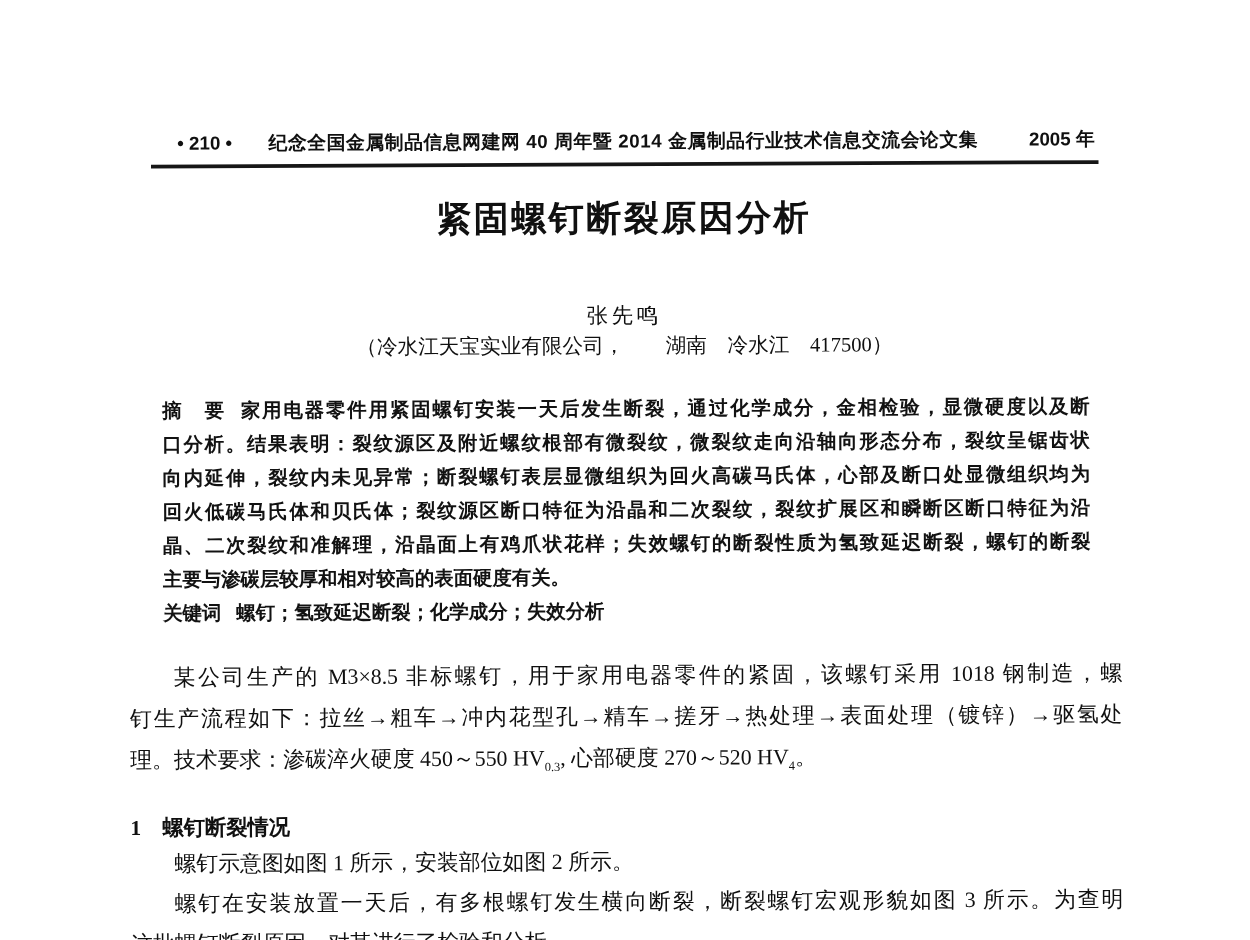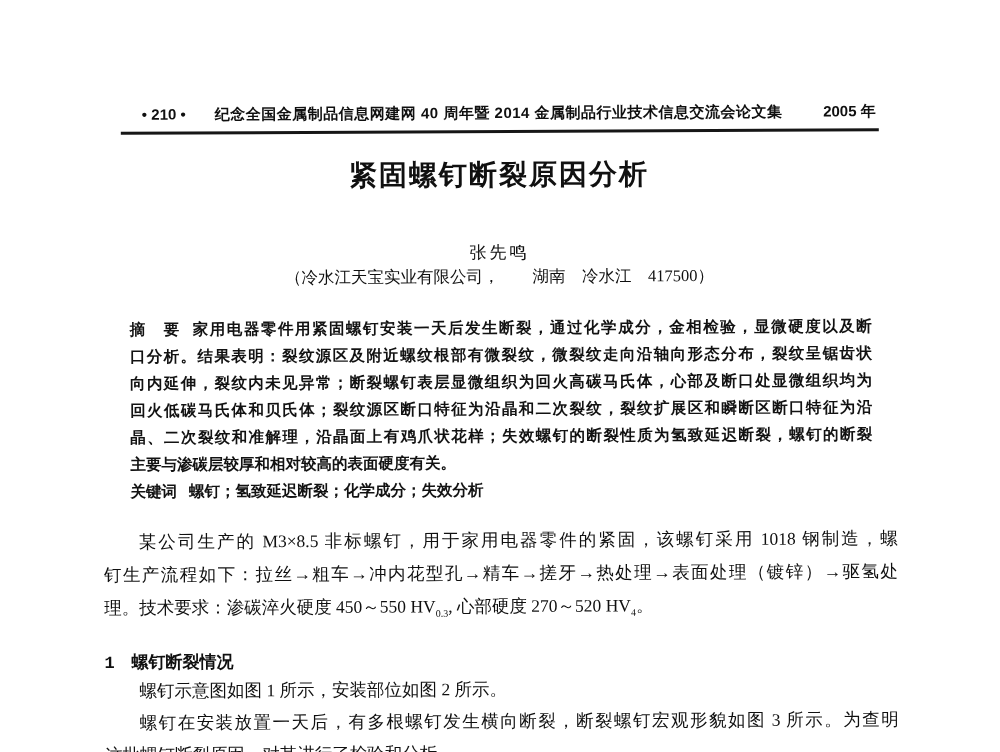--- a/index.html
+++ b/index.html
@@ -60,21 +60,21 @@
   .lbl { font-weight: 700; white-space: pre; margin-right: 12px; margin-top: 28px; }
   
   .intro {
     position: absolute; left: 103px; top: 524px; width: 794px;
     font-size: 17.5px; line-height: 33px;
   }
   .ind { text-indent: 35px; }
   sub { font-size: 10px; line-height: 0; }
   .sec-h {
     position: absolute; left: 103px; top: 649px;
-    font-family: Liberation Mono, monospace;
+    font-family: Liberation Serif, serif;
     font-weight: 700; font-size: 17px; white-space: pre;
   }
   .sec-p {
     position: absolute; left: 103px; top: 673px; width: 794px;
     font-size: 17.5px; line-height: 32px;
   }
 </style>
 </head>
 <body>
 

